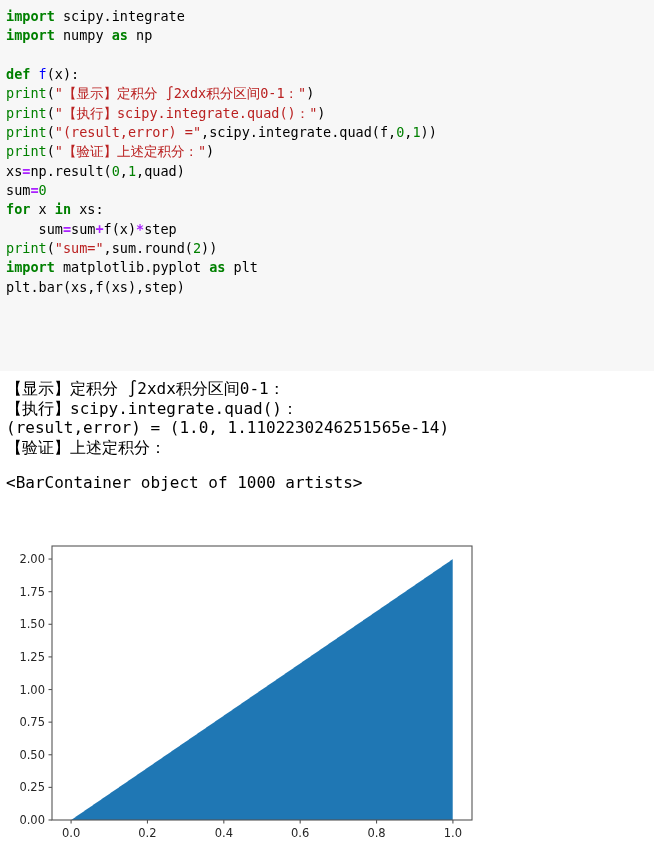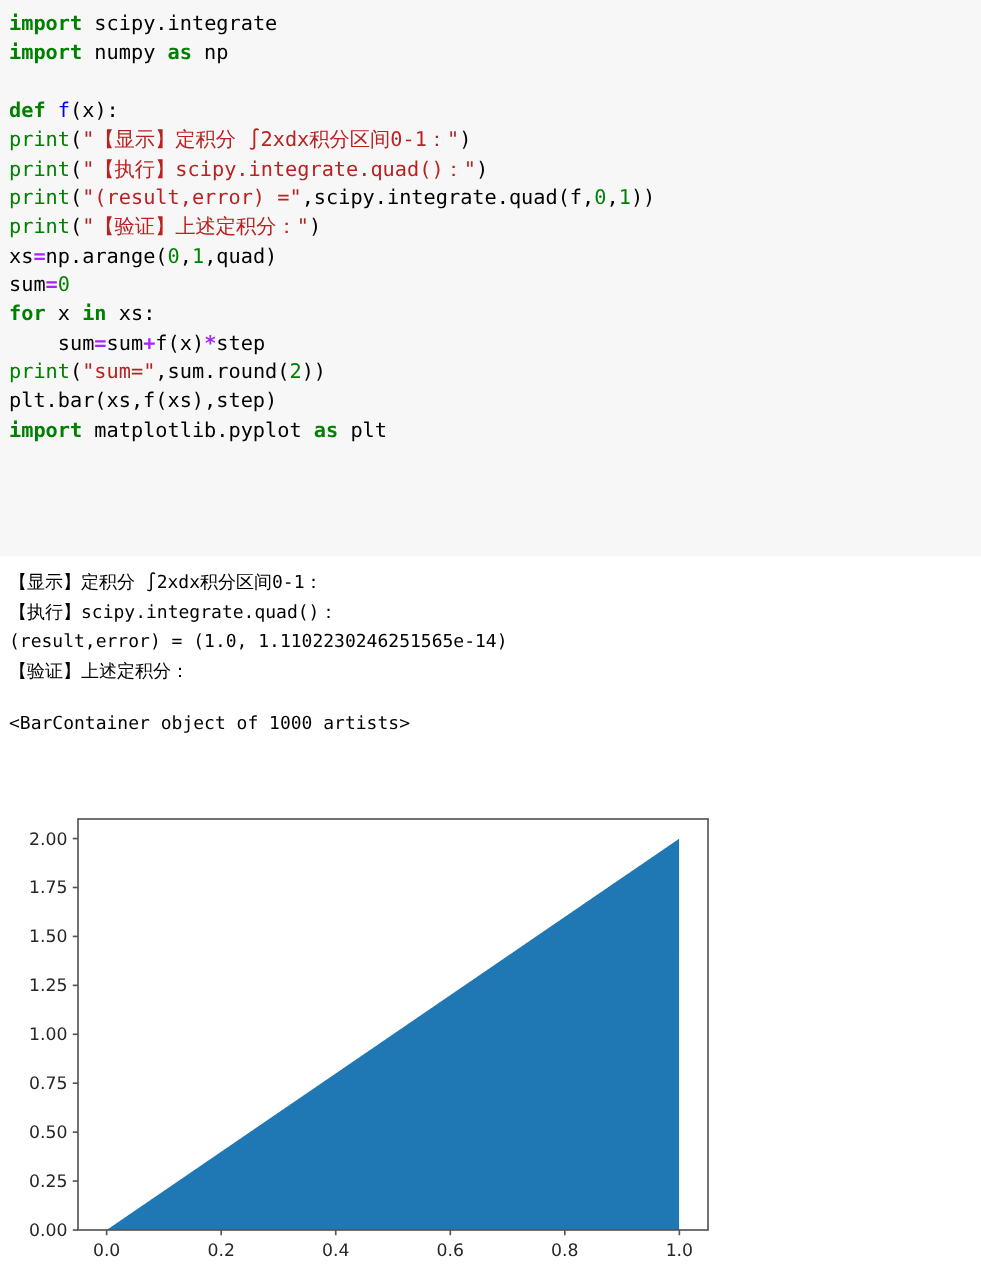--- a/index.html
+++ b/index.html
@@ -45,21 +45,21 @@
   
   .out-area {
     position: absolute;
     left: 0; top: 371px;
     width: 654px;
     background: #ffffff;
     padding: 8px 0 0 6px;
   }
   .out-line {
     font-family: "DejaVu Sans Mono", monospace;
-    font-size: 12px;
+    font-size: 16px;
     line-height: 19.5px;
     white-space: pre;
     color: #000000;
     height: 19.5px;
   }
   .out-gap { height: 16px; }
 
   
   .figure {
     position: absolute;
@@ -84,27 +84,27 @@
   <div class="code-cell">
     <div id="code-lines">
         <div class="code-line"><span class="kw">import</span><span class="plain"> scipy</span><span class="plain">.</span><span class="plain">integrate</span></div>
         <div class="code-line"><span class="kw">import</span><span class="plain"> numpy </span><span class="kw">as</span><span class="plain"> np</span></div>
         <div class="code-line">&nbsp;</div>
         <div class="code-line"><span class="kw">def</span><span class="plain"> </span><span class="fn">f</span><span class="plain">(x):</span></div>
         <div class="code-line"><span class="bi">print</span><span class="plain">(</span><span class="str">"【显示】定积分 ∫2xdx积分区间0-1："</span><span class="plain">)</span></div>
         <div class="code-line"><span class="bi">print</span><span class="plain">(</span><span class="str">"【执行】scipy.integrate.quad()："</span><span class="plain">)</span></div>
         <div class="code-line"><span class="bi">print</span><span class="plain">(</span><span class="str">"(result,error) ="</span><span class="plain">,scipy.integrate.quad(f,</span><span class="num">0</span><span class="plain">,</span><span class="num">1</span><span class="plain">))</span></div>
         <div class="code-line"><span class="bi">print</span><span class="plain">(</span><span class="str">"【验证】上述定积分："</span><span class="plain">)</span></div>
-        <div class="code-line"><span class="plain">xs</span><span class="op">=</span><span class="plain">np.arange(</span><span class="num">0</span><span class="plain">,</span><span class="num">1</span><span class="plain">,quad)</span></div>
+        <div class="code-line"><span class="plain">xs</span><span class="op">=</span><span class="plain">np.result(</span><span class="num">0</span><span class="plain">,</span><span class="num">1</span><span class="plain">,quad)</span></div>
         <div class="code-line"><span class="plain">sum</span><span class="op">=</span><span class="num">0</span></div>
         <div class="code-line"><span class="kw">for</span><span class="plain"> x </span><span class="kw">in</span><span class="plain"> xs:</span></div>
         <div class="code-line"><span class="plain">    sum</span><span class="op">=</span><span class="plain">sum</span><span class="op">+</span><span class="plain">f(x)</span><span class="op">*</span><span class="plain">step</span></div>
         <div class="code-line"><span class="bi">print</span><span class="plain">(</span><span class="str">"sum="</span><span class="plain">,sum.round(</span><span class="num">2</span><span class="plain">))</span></div>
+        <div class="code-line"><span class="kw">import</span><span class="plain"> matplotlib.pyplot </span><span class="kw">as</span><span class="plain"> plt</span></div>
         <div class="code-line"><span class="plain">plt.bar(xs,f(xs),step)</span></div>
-        <div class="code-line"><span class="kw">import</span><span class="plain"> matplotlib.pyplot </span><span class="kw">as</span><span class="plain"> plt</span></div>
       </div>
   </div>
 
   <div class="out-area">
     <div id="stdout-lines">
         <div class="out-line">【显示】定积分 ∫2xdx积分区间0-1：</div>
         <div class="out-line">【执行】scipy.integrate.quad()：</div>
         <div class="out-line">(result,error) = (1.0, 1.1102230246251565e-14)</div>
         <div class="out-line">【验证】上述定积分：</div>
       </div>

